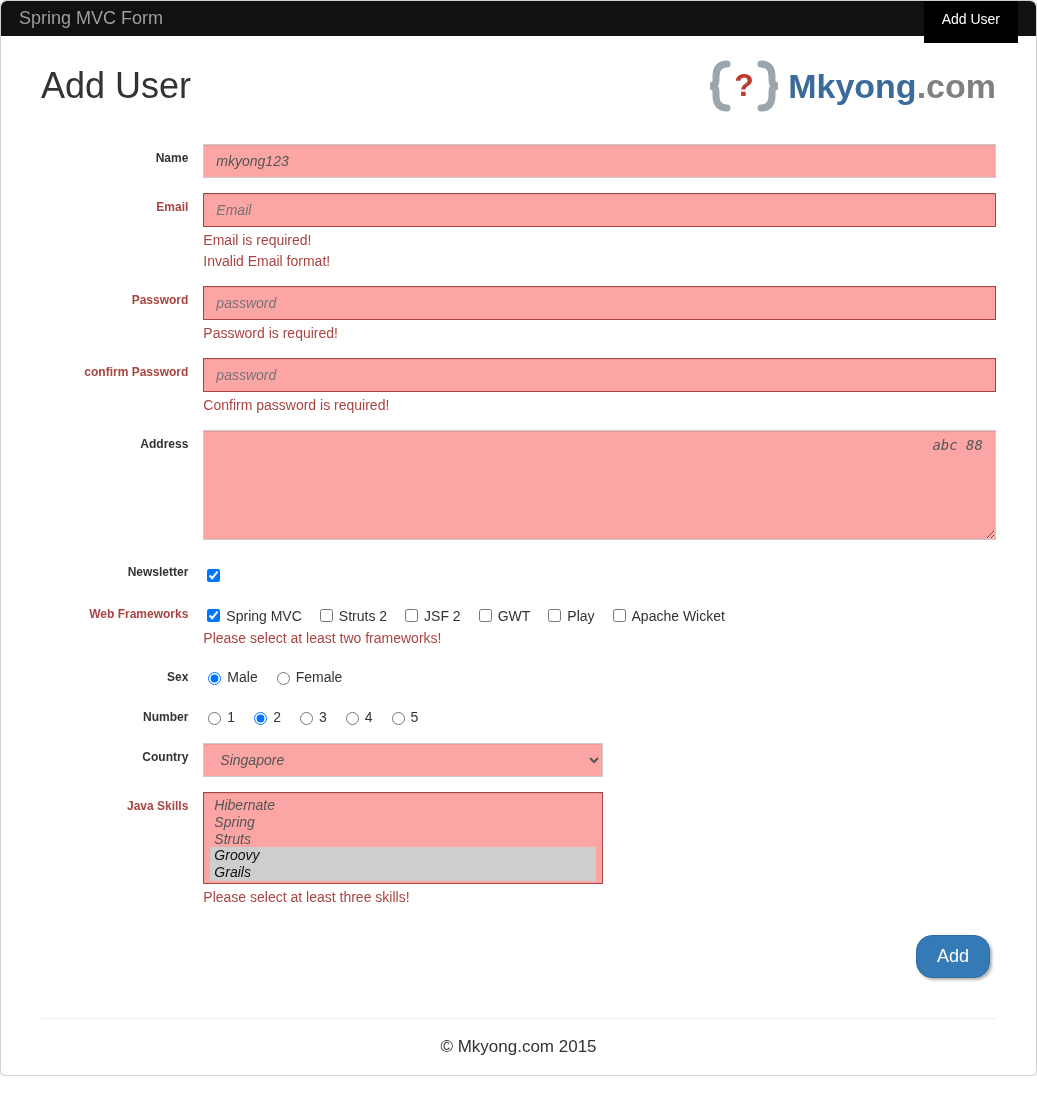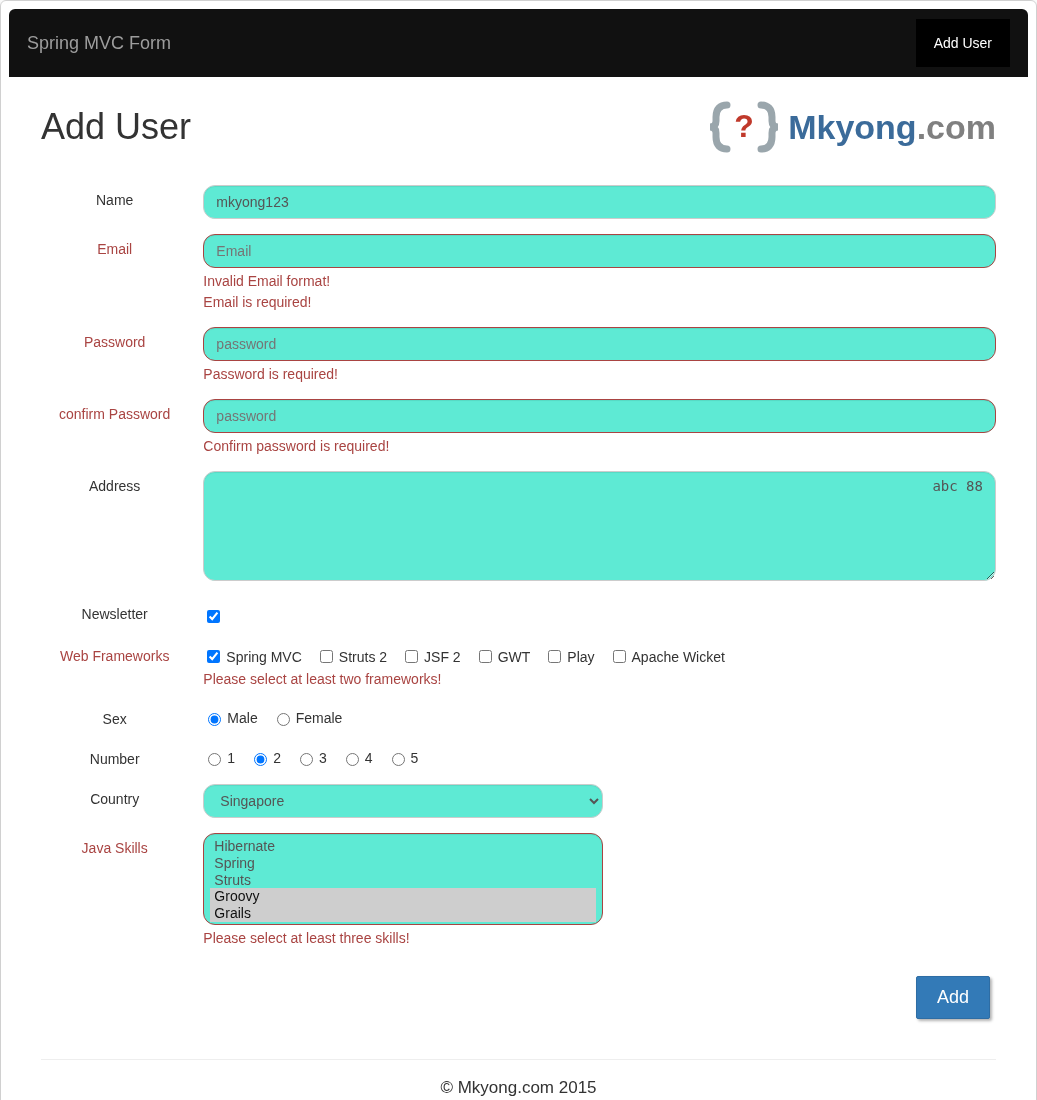--- a/index.html
+++ b/index.html
@@ -15,28 +15,28 @@
     width: 1037px;
     margin: 0 auto;
     border: 1px solid #d0d0d0;
     border-radius: 6px;
     box-shadow: 0 2px 6px rgba(0,0,0,0.15);
     overflow: hidden;
     padding-bottom: 10px;
   }
   .navbar {
     background: #111;
-    height: 68px;
+    height: 35px;
     display: flex;
     align-items: center;
     padding: 0 18px;
     justify-content: space-between;
     border-top-left-radius: 6px;
     border-top-right-radius: 6px;
-    margin: 8px;
+    margin: 0;
   }
   .navbar-brand {
     color: #9d9d9d;
     font-size: 18px;
   }
   .navbar-item {
     color: #fff;
     background: #000;
     padding: 16px 18px;
     font-size: 14px;
@@ -69,39 +69,40 @@
     text-align: right;
   }
   .logo-text .mkyong { color: #3b6b9a; }
   .logo-text .dotcom { color: #808080; }
   .form-group {
     display: flex;
     margin-bottom: 15px;
   }
   .form-group .col-label {
     width: 17%;
-    text-align: center;
+    text-align: right;
     padding-right: 15px;
     padding-top: 7px;
-    font-weight: 400;
-    font-size: 14px;
+    font-weight: 700;
+    font-size: 12px;
   }
   .form-group .col-input {
     width: 83%;
   }
   .form-control {
     width: 100%;
     height: 34px;
     padding: 6px 12px;
     font-size: 14px;
     color: #555;
-    background: #5eead4;
+    background: #fca5a5;
     border: 1px solid #ccc;
-    border-radius: 12px;
+    border-radius: 0;
     box-shadow: inset 0 1px 1px rgba(0,0,0,0.075);
+    font-style: italic;
   }
   textarea.form-control {
     height: 110px;
     resize: both;
     text-align: right;
   }
   .has-error .col-label { color: #a94442; }
   .has-error .form-control { border-color: #a94442; }
   .has-error .help-block { color: #a94442; }
   .help-block {
@@ -136,21 +137,21 @@
   .btn-row {
     display: flex;
     justify-content: flex-end;
     margin-top: 28px;
     padding-right: 6px;
   }
   .btn-primary {
     background: #337ab7;
     color: #fff;
     border: 1px solid #2e6da4;
-    border-radius: 2px;
+    border-radius: 16px;
     padding: 10px 20px;
     font-size: 18px;
     cursor: pointer;
     box-shadow: 2px 2px 3px rgba(0,0,0,0.3);
   }
   hr {
     border: none;
     border-top: 1px solid #eee;
     margin-top: 40px;
     margin-bottom: 18px;
@@ -190,22 +191,22 @@
       <label class="col-label">Name</label>
       <div class="col-input">
         <input class="form-control" type="text" value="mkyong123" style="">
       </div>
     </div>
 
     <div class="form-group has-error">
       <label class="col-label">Email</label>
       <div class="col-input">
         <input class="form-control" type="text" placeholder="Email" style="">
+        <span class="help-block">Email is required!</span>
         <span class="help-block">Invalid Email format!</span>
-        <span class="help-block">Email is required!</span>
       </div>
     </div>
 
     <div class="form-group has-error">
       <label class="col-label">Password</label>
       <div class="col-input">
         <input class="form-control" type="password" placeholder="password" style="">
         <span class="help-block">Password is required!</span>
       </div>
     </div>

